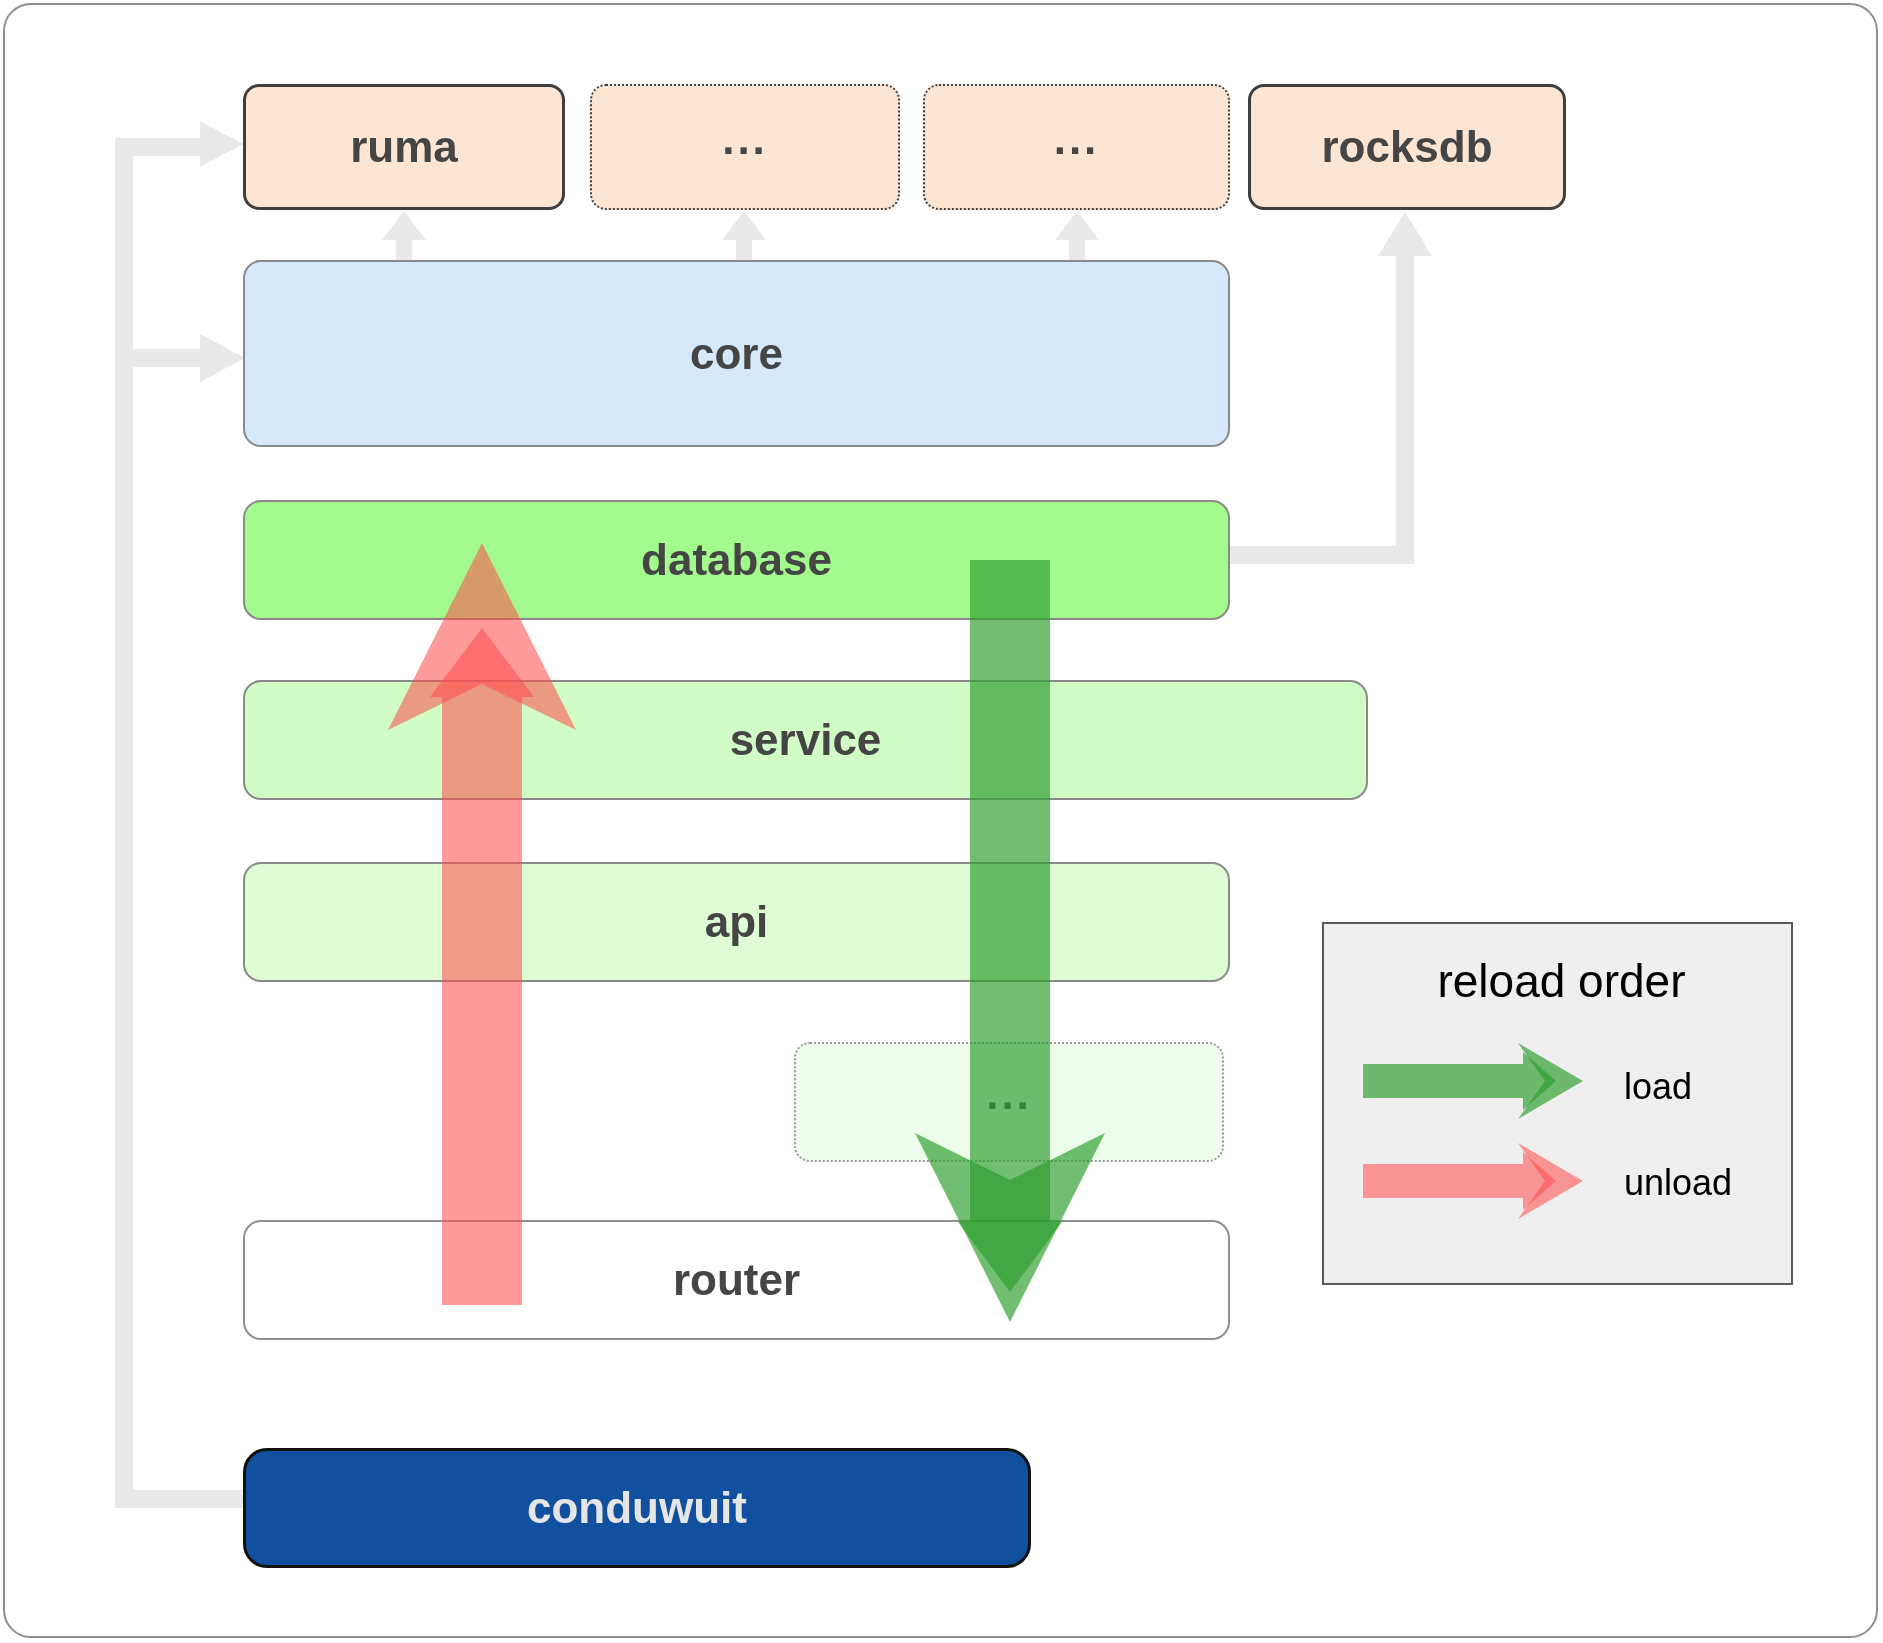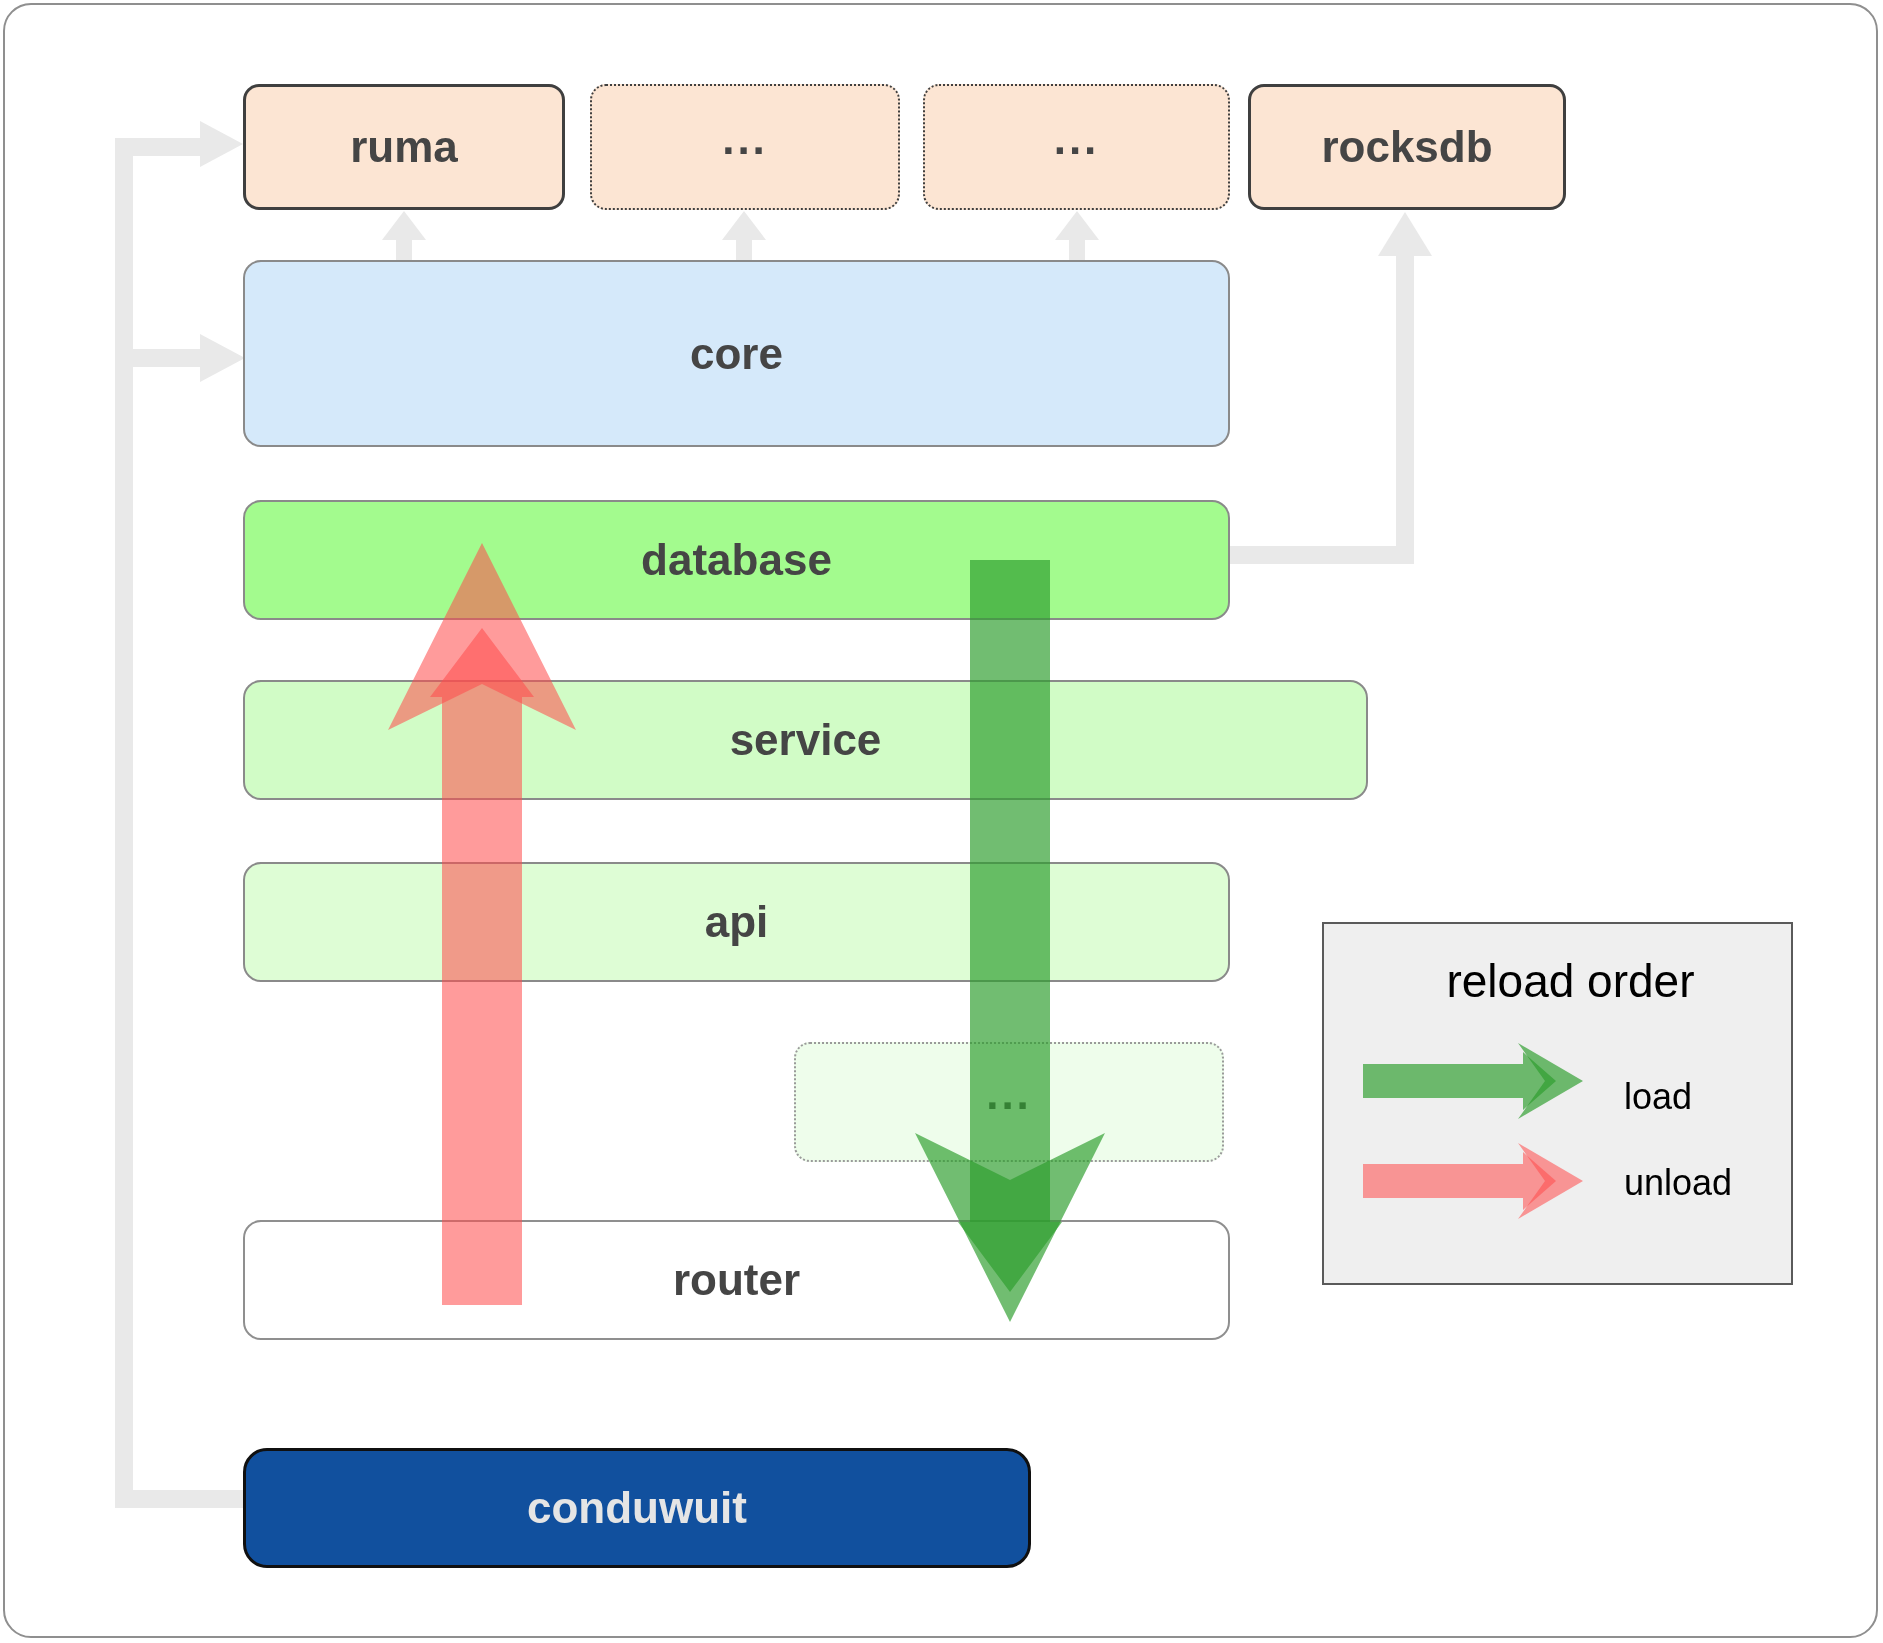--- a/index.html
+++ b/index.html
@@ -21,24 +21,24 @@
   #n-database{left:243px;top:500px;width:987px;height:120px;border:2px solid #8a8a8a;border-radius:18px;}
   #n-service{left:243px;top:680px;width:1125px;height:120px;border:2px solid #8a8a8a;border-radius:18px;}
   #n-api{left:243px;top:862px;width:987px;height:120px;border:2px solid #8a8a8a;border-radius:18px;}
   #n-admin{left:243px;top:1042px;width:441px;height:120px;border:2px solid #8f8f8f;border-radius:16px;}
   #n-dots3{left:794px;top:1042px;width:430px;height:120px;border:2px dotted #9a9a9a;border-radius:16px;}
   #n-router{left:243px;top:1220px;width:987px;height:120px;border:2px solid #8f8f8f;border-radius:18px;}
   #n-conduwuit{left:243px;top:1448px;width:788px;height:120px;border:3px solid #101010;border-radius:24px;
                color:#e5e5e5;}
   #legend{position:absolute;left:1322px;top:922px;width:471px;height:363px;border:2px solid #5a5a5a;
           box-sizing:border-box;z-index:2;}
-  .legend-title{position:absolute;left:13px;top:30px;width:100%;text-align:center;font-size:46px;
+  .legend-title{position:absolute;left:4px;top:30px;width:100%;text-align:center;font-size:46px;
                 font-weight:400;color:#000;}
   .legend-label{position:absolute;left:300px;font-size:36px;font-weight:400;color:#000;}
-  #legend-load-label{top:152px;text-align:right;}
+  #legend-load-label{top:142px;text-align:right;}
   #legend-unload-label{top:238px;}
 </style>
 </head>
 <body>
 
 <div id="canvas">
 
   <div class="frame"></div>
 
   <svg class="layer" id="connectors" viewBox="0 0 1883 1643">

